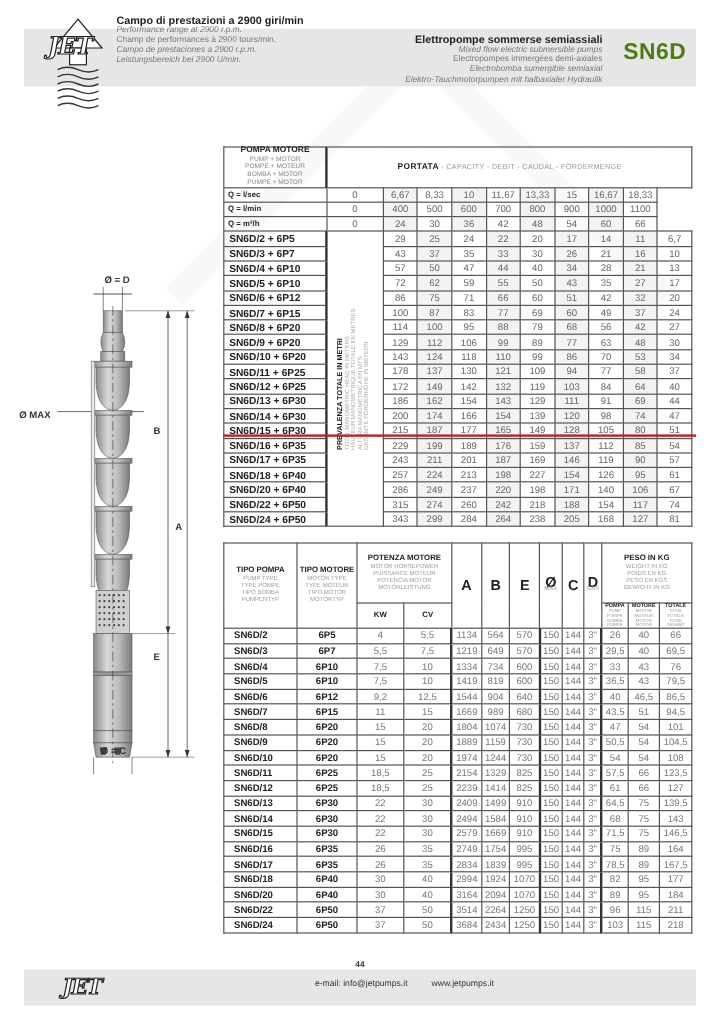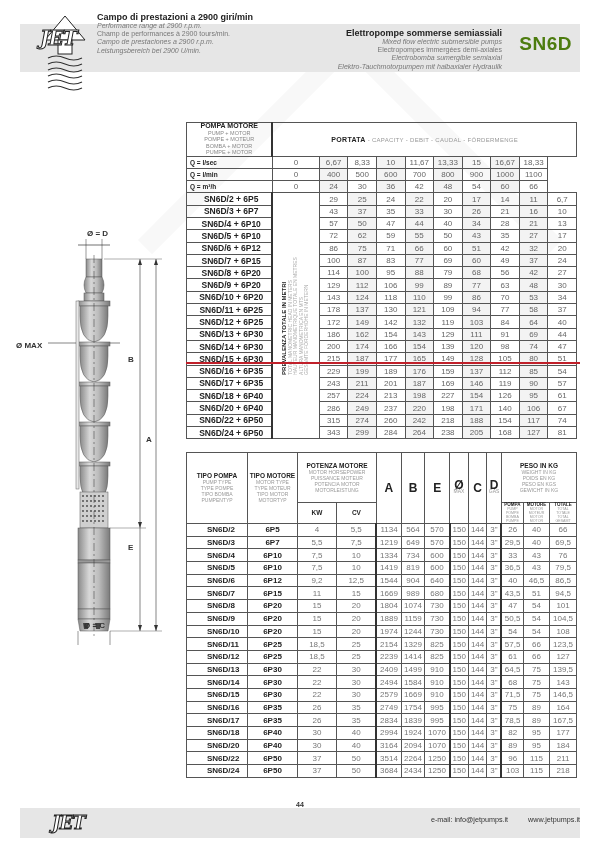--- a/index.html
+++ b/index.html
@@ -16,38 +16,38 @@
   .hdr-right .title { font-weight: bold; color: #222; font-size: 9px; line-height: 10px; }
   .hdr-right .it { font-style: italic; }
   .model-code { position: absolute; right: 28px; top: 33px; font-weight: bold; font-size: 19px; color: #4d7c0f; letter-spacing: 0.5px; }
 
   table { border-collapse: collapse; position: absolute; }
   td, th { border: 1px solid #555; font-weight: normal; }
 
   
   #perf { left: 186px; top: 122px; width: 391px; font-size: 8px; }
   #perf td { height: 12.3px; text-align: center; color: #666; padding: 0; }
-  #perf td.lbl { text-align: center; font-weight: bold; color: #222; padding-left: 4px; font-size: 8.5px; width: 86px; border-right: 2px solid #333; }
+  #perf td.lbl { text-align: left; font-weight: bold; color: #222; padding-left: 4px; font-size: 8.5px; width: 86px; border-right: 2px solid #333; }
   #perf td.q { font-weight: bold; color: #222; font-size: 6.5px; width: 47px; text-align: left; padding-left: 3px; }
   #perf td.num { width: 28.6px; }
   #perf td.shade { background: #f3f3f3; }
   #perf .pm-head { text-align: center; vertical-align: middle; color: #888; font-size: 5.5px; line-height: 6.5px; border-right: 2px solid #333; }
   #perf .pm-head b { color: #222; font-size: 7px; display: block; }
   #perf .portata { font-size: 6px; color: #999; letter-spacing: 0.3px; }
   #perf .portata b { color: #222; font-size: 7px; }
   #perf .vert { width: 47px; position: relative; padding: 0; }
   .vert-text { position: absolute; left: 50%; top: 50%; transform: translate(-50%, -50%) rotate(-90deg); white-space: nowrap; font-size: 5px; line-height: 5.6px; color: #aaa; text-align: left; }
   .vert-text b { color: #222; font-size: 6px; }
 
   .red-line { position: absolute; left: 186px; top: 362px; width: 394px; height: 2px; background: #c0202a; }
 
   
   #dims { left: 186px; top: 452px; width: 391px; font-size: 8px; }
   #dims td { height: 12.7px; text-align: center; color: #777; padding: 0; }
-  #dims td.tp { font-weight: bold; color: #222; text-align: left; padding-left: 20px; width: 61px; }
+  #dims td.tp { font-weight: bold; color: #222; text-align: left; padding-left: 8px; width: 61px; }
   #dims td.tm { font-weight: bold; color: #222; width: 50px; }
   #dims th { color: #999; font-size: 5px; line-height: 6px; vertical-align: middle; text-align: center; }
   #dims th b { color: #222; font-size: 6.5px; display: block; }
   #dims th.big { font-weight: bold; color: #222; font-size: 12px; }
   #dims th.big small { display: block; font-weight: normal; font-size: 5px; color: #999; }
   #dims th.sub { font-size: 6.5px; color: #222; font-weight: bold; height: 14px; }
   #dims th.tiny { font-size: 3.6px; line-height: 4px; }
   #dims th.tiny b { font-size: 4.5px; }
   #dims td.bold { border-left: 2px solid #333; }
 
@@ -868,14 +868,14 @@
         <td class="">115</td>
         <td class="">218</td>
       </tr>
     </tbody>
 </table>
 
 <div class="page-num">44</div>
 <div class="footer-band"></div>
 <div class="footer-logo">JET</div>
 <div class="footer-text">
-  <div style="white-space:pre;text-align:right;">e-mail: info@jetpumps.it          www.jetpumps.it</div>
+  <div style="white-space:pre;">e-mail: info@jetpumps.it          www.jetpumps.it</div>
 </div>
 
 </body></html>

